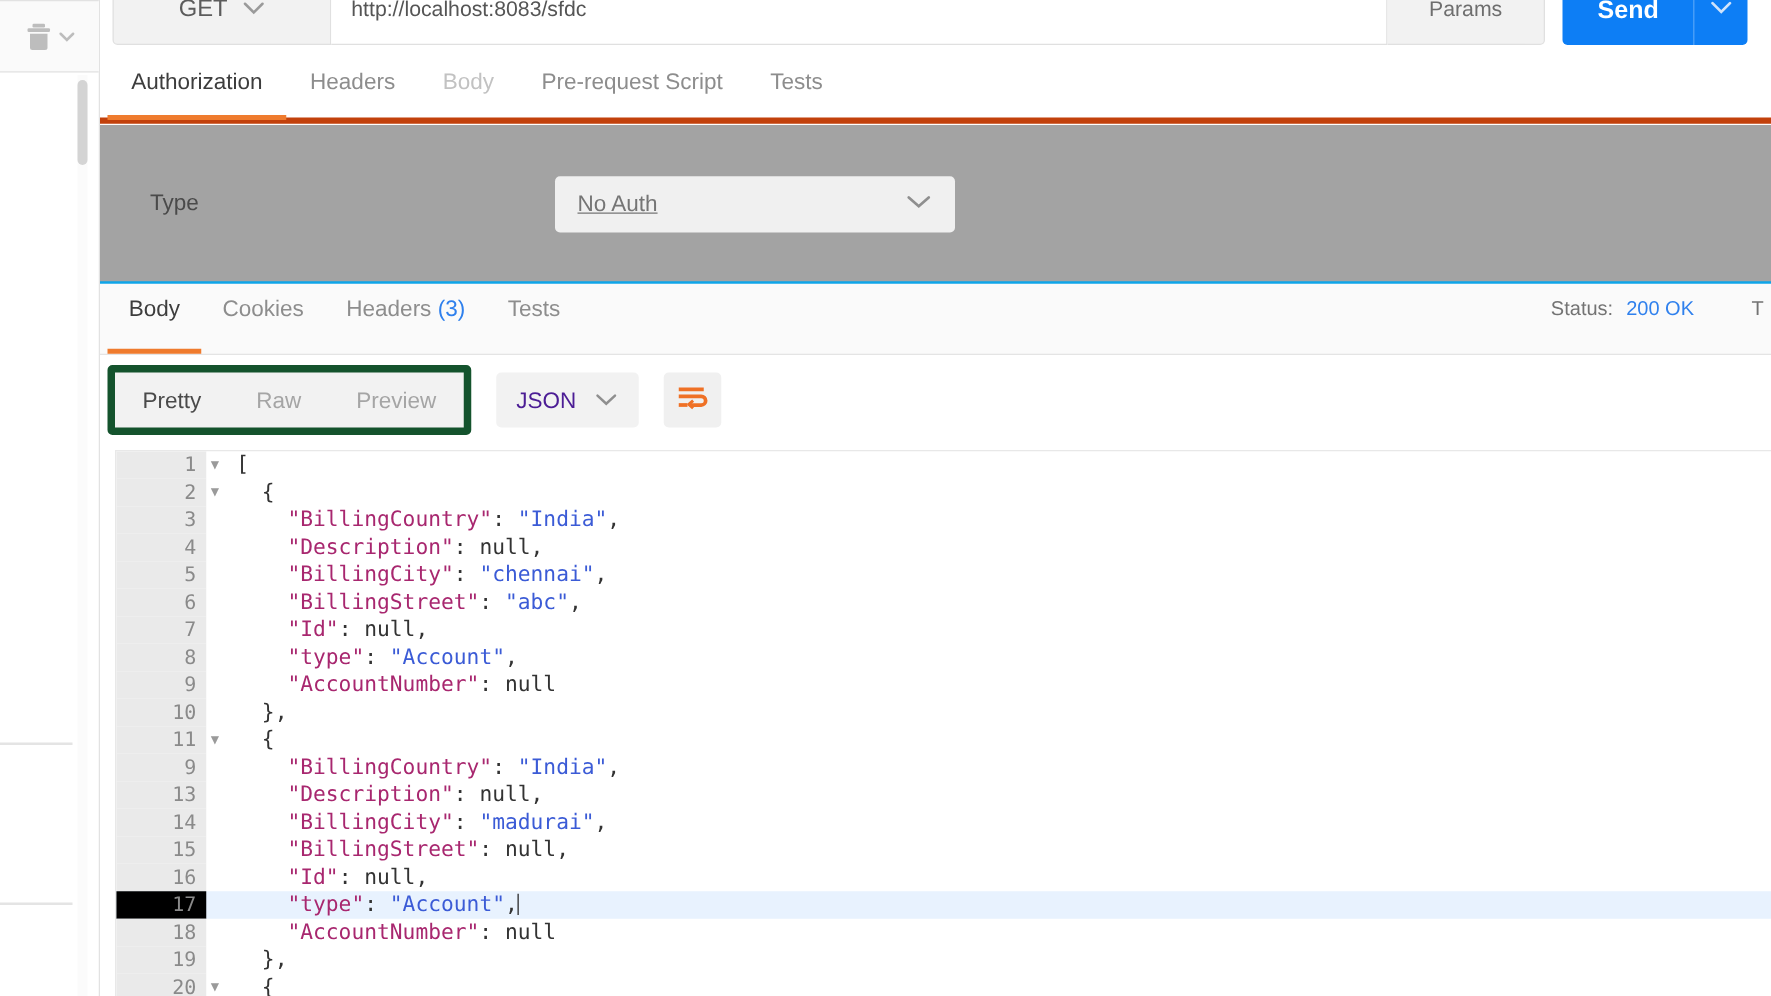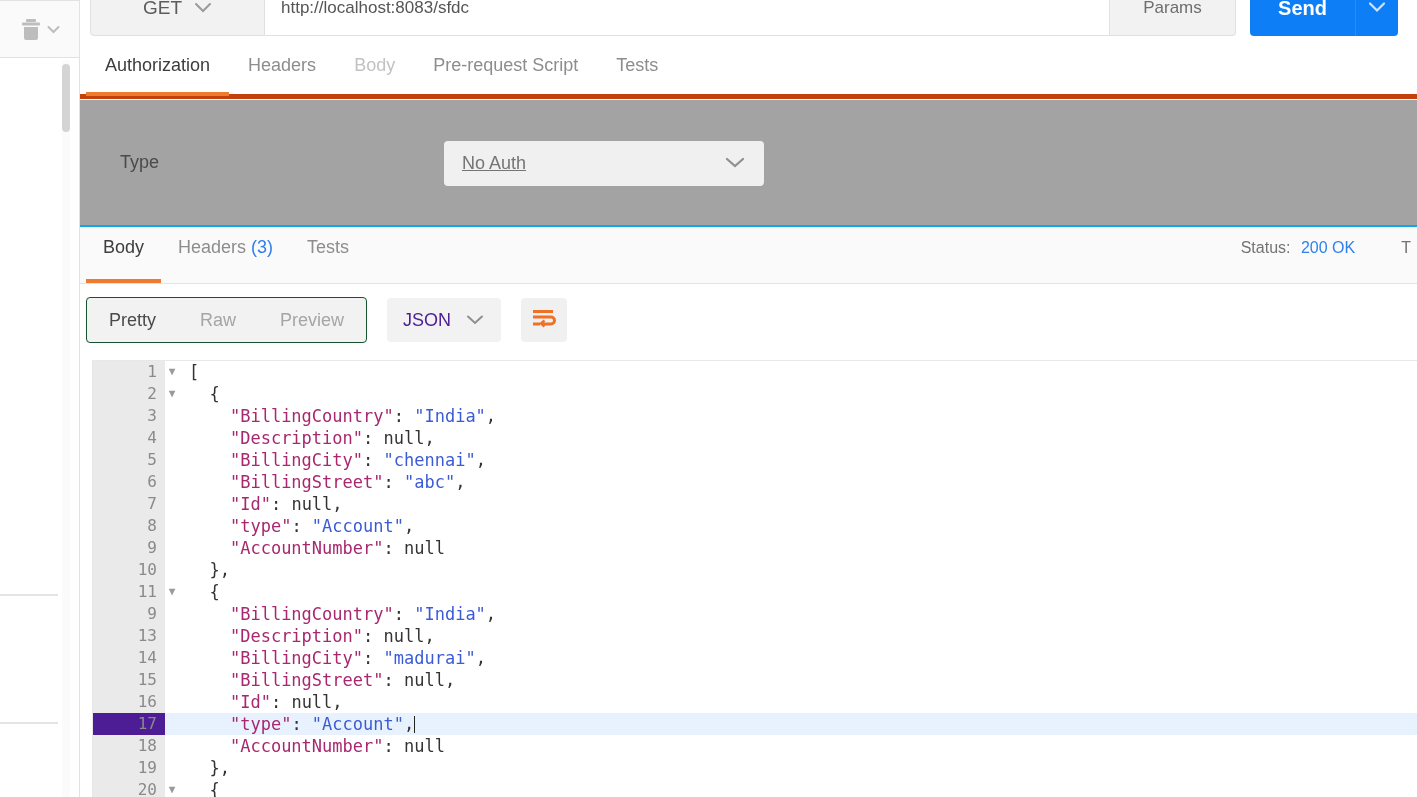--- a/index.html
+++ b/index.html
@@ -285,21 +285,21 @@
     height: 70px;
     background: #ffffff;
     display: flex;
     align-items: center;
     padding-left: 6px;
     box-sizing: border-box;
   }
   .seg-group {
     display: flex;
     background: #f2f2f2;
-    border: 1px solid #14532d;
+    border: 6px solid #14532d;
     border-radius: 4px;
     height: 44px;
     overflow: hidden;
   }
   .seg-btn {
     display: flex;
     align-items: center;
     padding: 0 22px;
     font-size: 18px;
     color: #a5a5a5;
@@ -355,21 +355,21 @@
     width: 72px;
     min-width: 72px;
     background: #eaeaea;
     color: #8a8a8a;
     text-align: right;
     padding-right: 8px;
     box-sizing: border-box;
     font-size: 16px;
     position: relative;
   }
-  .code-line.active .gutter { background: #4c1d95; }
+  .code-line.active .gutter { background: #000000; }
   .fold {
     position: absolute;
     right: -14px;
     top: 0;
     width: 14px;
     color: #9a9a9a;
     font-size: 11px;
     text-align: center;
     cursor: pointer;
   }
@@ -459,20 +459,23 @@
           <svg width="22" height="14" viewBox="0 0 22 14">
             <path d="M3 4 L11 11 L19 4" stroke="#8f8f8f" stroke-width="2.2" fill="none" stroke-linecap="round"></path>
           </svg>
         </span>
       </div>
     </div>
 
     <div class="resp-tabbar">
       <div class="resp-tab active">
         <span>Body</span>
+      </div>
+      <div class="resp-tab">
+        <span>Cookies</span>
       </div>
       <div class="resp-tab">
         <span>Headers</span>
         <span class="resp-count">(3)</span>
       </div>
       <div class="resp-tab">
         <span>Tests</span>
       </div>
 
       <div class="resp-status">

